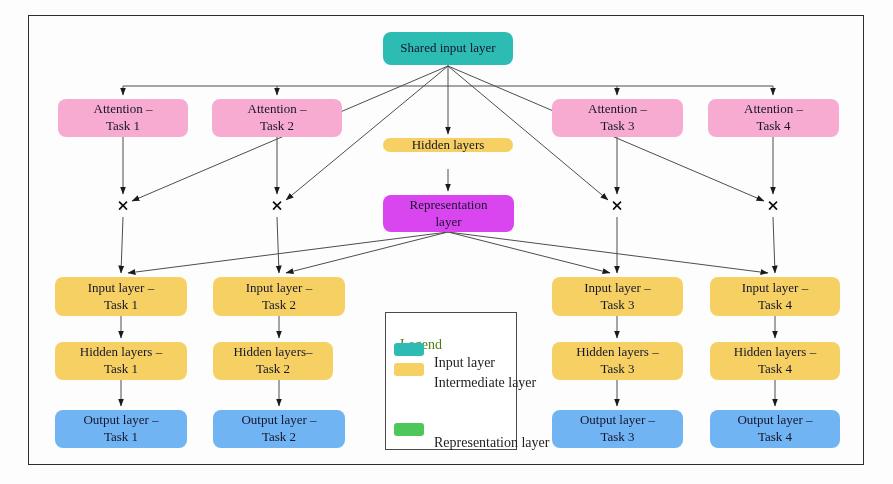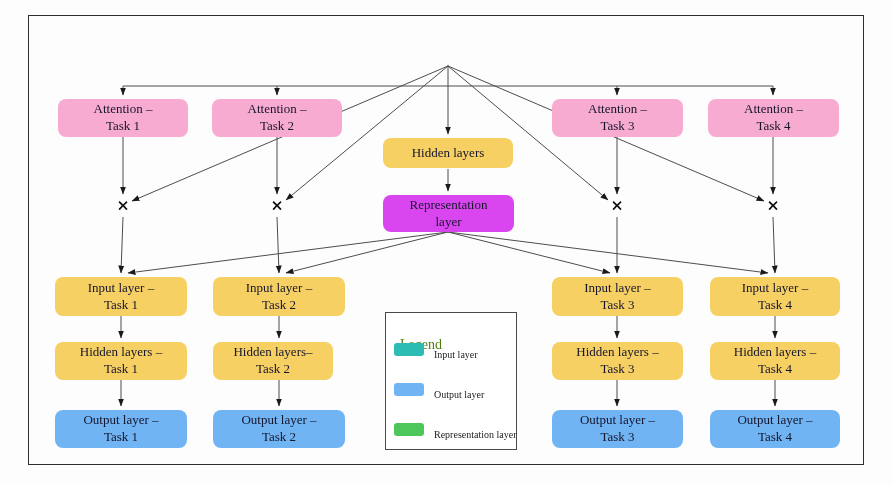--- a/index.html
+++ b/index.html
@@ -27,21 +27,21 @@
     background:#ffffff;border:1px solid #4a4a4a;box-sizing:border-box;z-index:3;
   }
   .legend-title{
     position:absolute;left:14px;top:24px;font-size:14px;color:#4d7c0f;
   }
   .legend-item{position:absolute;left:0;width:132px;height:14px;}
   .legend-swatch{
     position:absolute;left:8px;top:0;width:30px;height:13px;border-radius:3px;
   }
   .legend-label{
-    position:absolute;left:48px;top:6px;font-size:10px;color:#222222;white-space:nowrap;text-align:center;
+    position:absolute;left:48px;top:12px;font-size:14px;color:#222222;white-space:nowrap;text-align:center;
   }
 </style>
 </head>
 <body>
 
 <div class="frame">
   <div class="border-rect"></div>
 
   <svg class="wires" viewBox="0 0 893 484" xmlns="http://www.w3.org/2000/svg">
     <defs>
@@ -87,31 +87,32 @@
       <line x1="617" y1="316" x2="617" y2="338" marker-end="url(#arw)"></line>
       <line x1="775" y1="316" x2="775" y2="338" marker-end="url(#arw)"></line>
 
       <line x1="121" y1="380" x2="121" y2="406" marker-end="url(#arw)"></line>
       <line x1="279" y1="380" x2="279" y2="406" marker-end="url(#arw)"></line>
       <line x1="617" y1="380" x2="617" y2="406" marker-end="url(#arw)"></line>
       <line x1="775" y1="380" x2="775" y2="406" marker-end="url(#arw)"></line>
     </g>
   </svg>
 
+  <div class="node" style="left: 383px; top: 32px; width: 130px; height: 33px; background: rgb(44, 188, 180);">Shared input layer</div>
 
   <div class="node" style="left: 58px; top: 99px; width: 130px; height: 38px; background: rgb(247, 171, 208);">Attention –
 Task 1</div>
   <div class="node" style="left: 212px; top: 99px; width: 130px; height: 38px; background: rgb(247, 171, 208);">Attention –
 Task 2</div>
   <div class="node" style="left: 552px; top: 99px; width: 131px; height: 38px; background: rgb(247, 171, 208);">Attention –
 Task 3</div>
   <div class="node" style="left: 708px; top: 99px; width: 131px; height: 38px; background: rgb(247, 171, 208);">Attention –
 Task 4</div>
 
-  <div class="node" style="left: 383px; top: 138px; width: 130px; height: 30px; background: rgb(246, 208, 98);">Hidden layers</div>
+  <div class="node" style="left: 383px; top: 138px; width: 130px; height: 14px; background: rgb(246, 208, 98);">Hidden layers</div>
   <div class="node" style="left: 383px; top: 195px; width: 131px; height: 37px; background: #d946ef;">Representation
 layer</div>
 
   <div class="mult" style="left:112px;top:195px">✕</div>
   <div class="mult" style="left:266px;top:195px">✕</div>
   <div class="mult" style="left:606px;top:195px">✕</div>
   <div class="mult" style="left:762px;top:195px">✕</div>
 
   <div class="node" style="left: 55px; top: 277px; width: 132px; height: 39px; background: rgb(246, 208, 98);">Input layer –
 Task 1</div>
@@ -140,22 +141,22 @@
   <div class="node" style="left: 710px; top: 410px; width: 130px; height: 38px; background: rgb(112, 180, 244);">Output layer –
 Task 4</div>
 
   <div class="legend">
     <div class="legend-title">Legend</div>
 
     <div class="legend-item" style="top:30px">
       <div class="legend-swatch" style="background: rgb(44, 188, 180);"></div>
       <div class="legend-label">Input layer</div>
     </div>
-    <div class="legend-item" style="top:70px">
-      <div class="legend-swatch" style="background: rgb(112, 180, 244);"></div>
-      <div class="legend-label">Output layer</div>
+    <div class="legend-item" style="top:50px">
+      <div class="legend-swatch" style="background: rgb(246, 208, 98);"></div>
+      <div class="legend-label">Intermediate layer</div>
     </div>
     <div class="legend-item" style="top:110px">
       <div class="legend-swatch" style="background: rgb(78, 199, 90);"></div>
       <div class="legend-label">Representation layer</div>
     </div>
   </div>
 </div>
 
 </body></html>

